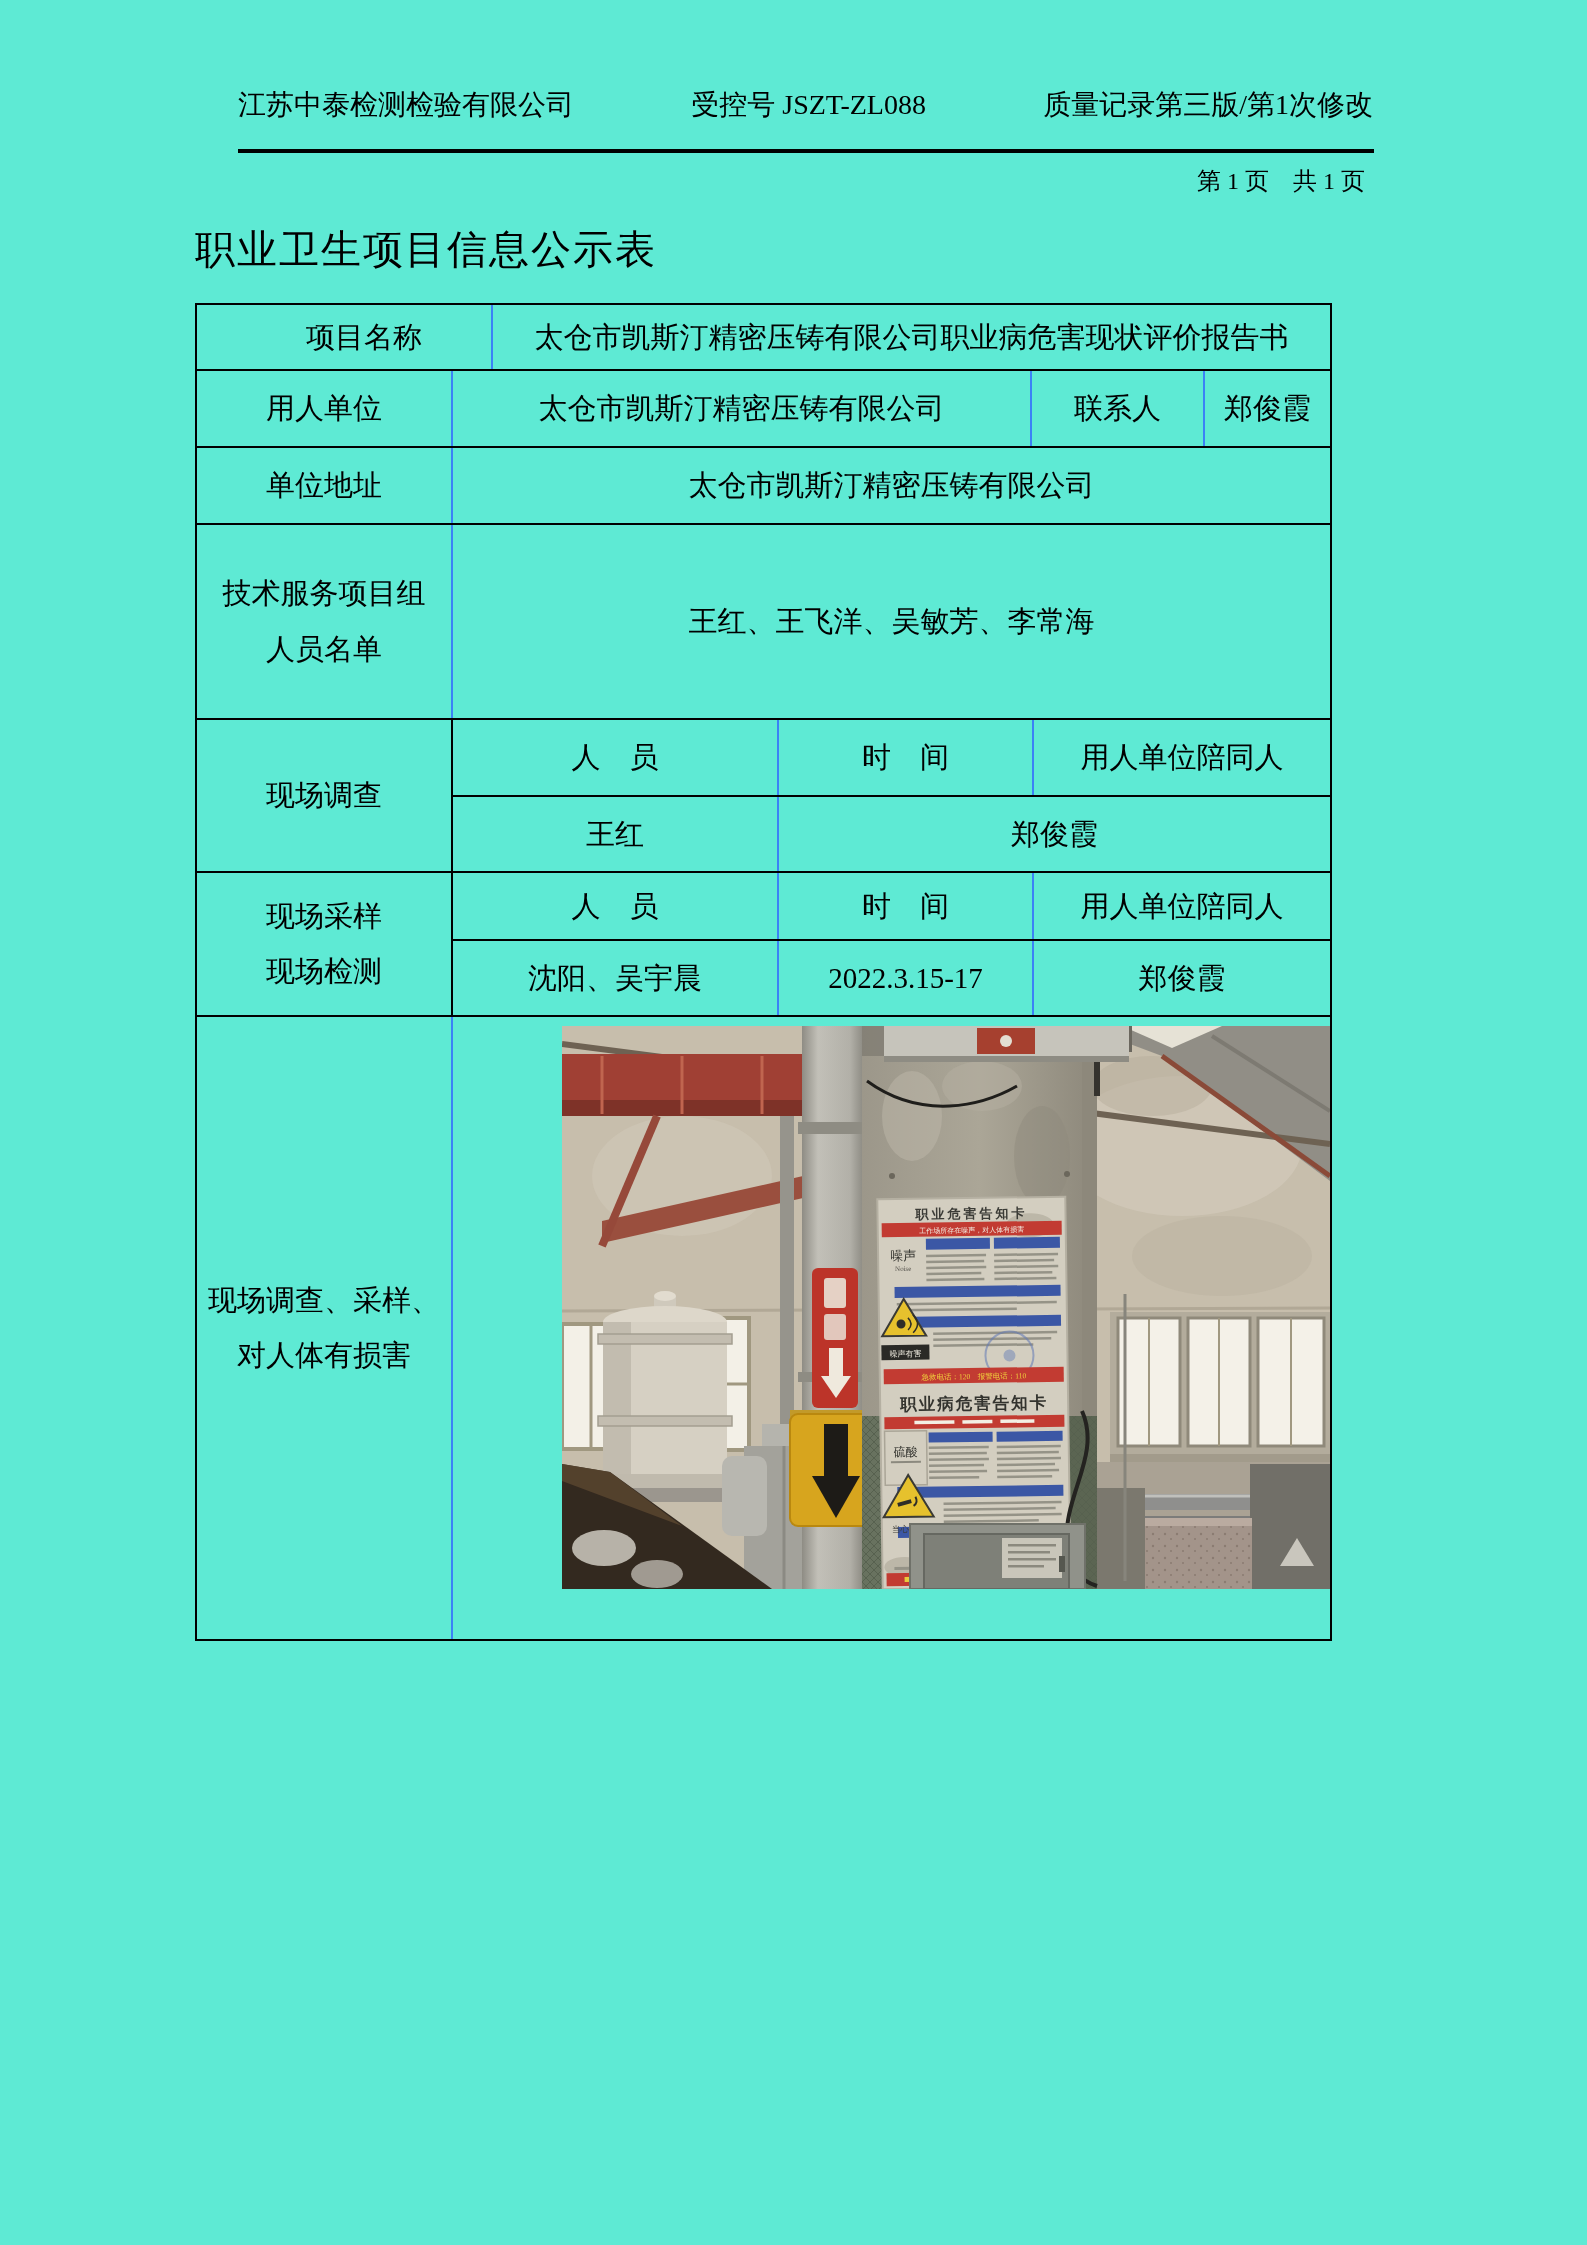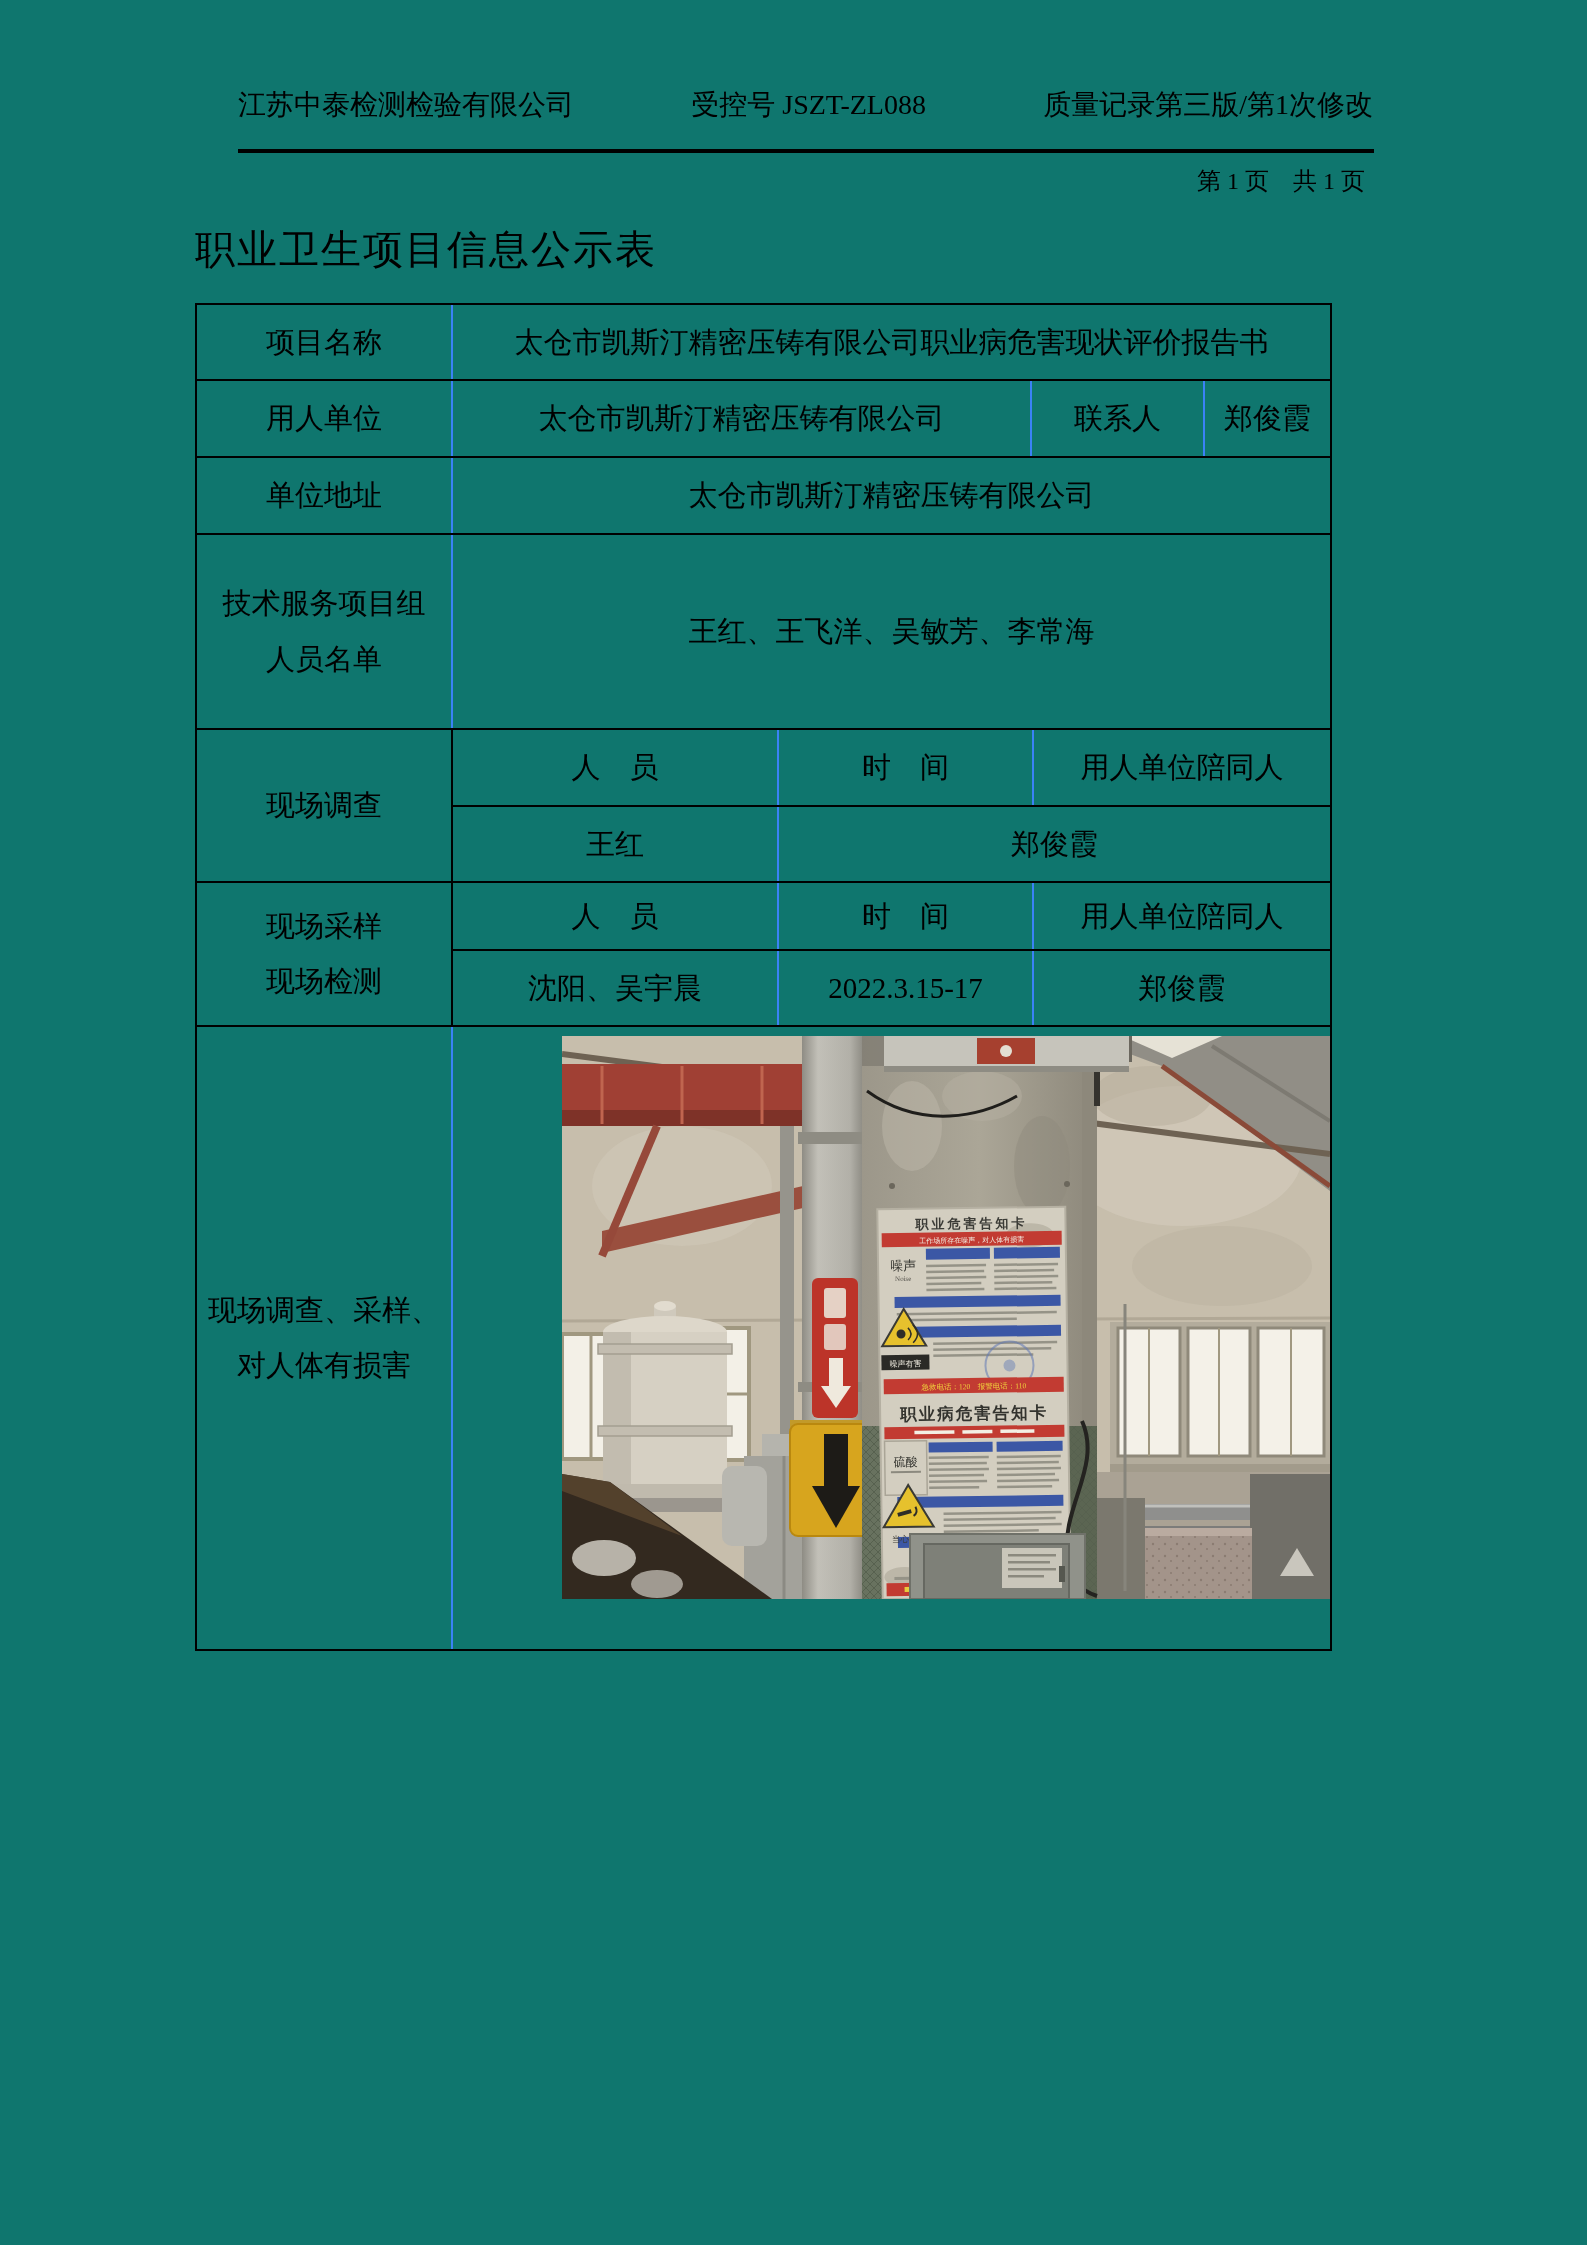--- a/index.html
+++ b/index.html
@@ -1,19 +1,19 @@
 <!DOCTYPE html>
 <html><head>
 <meta charset="utf-8">
 <style>
   html,body{margin:0;padding:0;background:#ffffff;}
   .page{
     position:relative;
     width:1587px;height:2245px;
-    background:#0f766e;
+    background:#5eead4;
     font-family:"Liberation Serif","DejaVu Serif",serif;
     color:#000;
     overflow:hidden;
   }
   
   .header-line{
     position:absolute;top:86px;left:238px;width:1135px;
     display:flex;justify-content:space-between;align-items:baseline;
     font-size:28px;white-space:nowrap;
   }
@@ -41,21 +41,21 @@
     display:flex;flex-direction:column;align-items:center;justify-content:center;
     text-align:center;line-height:1.25;
   }
   .cell.cfirst{border-left:none;}
   .w-label{width:254px;}
   .w-rest{flex:1;}
   .w-579{width:579px;}
   .w-173{width:173px;}
   .w-324{width:324px;}
   .w-255{width:255px;}
-  .h-r1{height:74px;}
+  .h-r1{height:64px;padding-left:40px;}
   .h-r2{height:77px;}
   .h-r3{height:77px;}
   .h-r4{height:195px;}
   .h-g1{height:153px;}
   .h-g2{height:144px;}
   .h-r9{height:624px;}
   .stack div{line-height:1.9;}
   .subcol{flex:1;display:flex;flex-direction:column;border-left:2px solid #000;box-sizing:border-box;}
   .subrow{display:flex;flex:1;box-sizing:border-box;}
   .subrow + .subrow{border-top:2px solid #000;}

